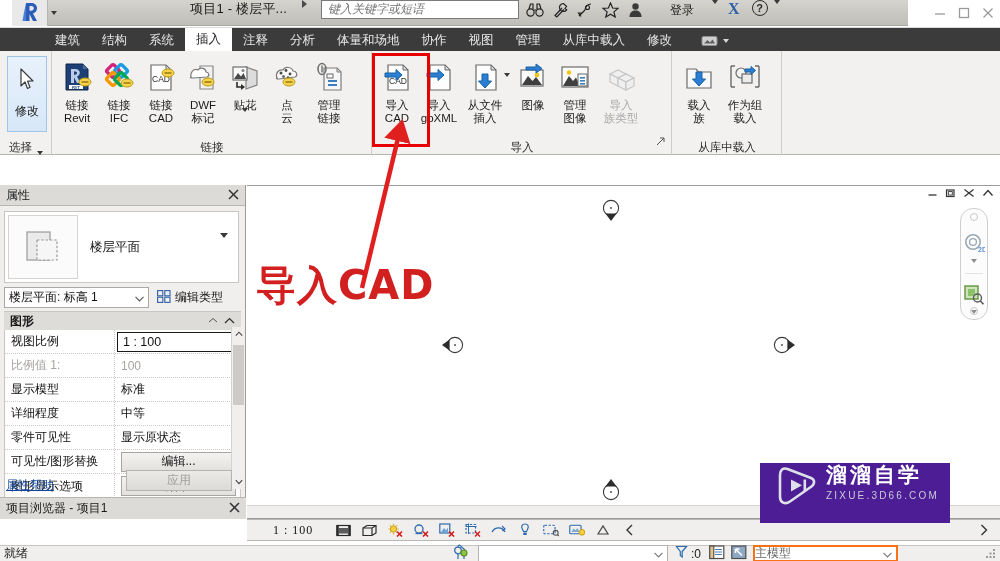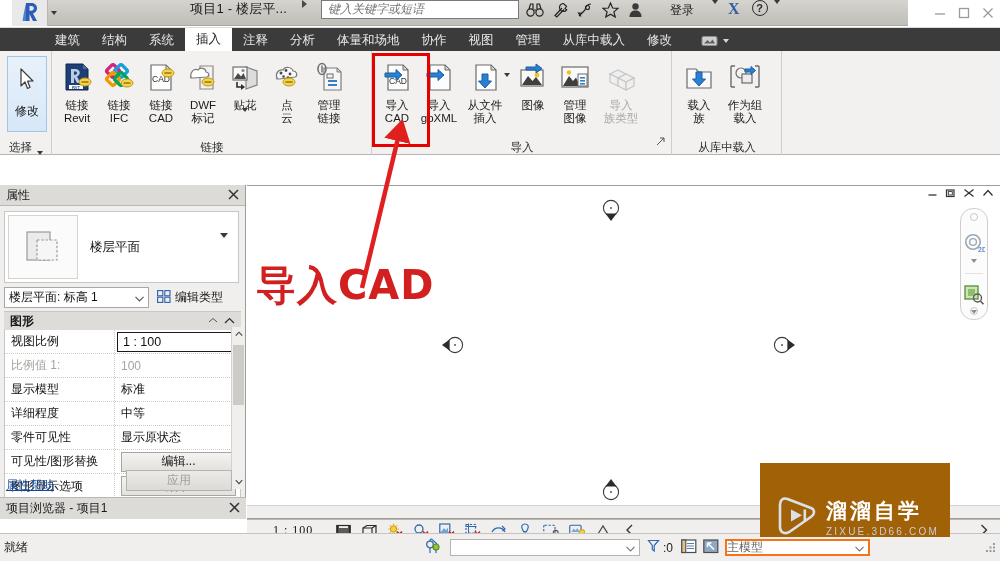--- a/index.html
+++ b/index.html
@@ -222,23 +222,23 @@
     background: #f0efed; border-top: 1px solid #b9b7b3; border-bottom: 1px solid #b9b7b3;
     display: flex; align-items: center;
   }
   .vb-scale { font-size: 12px; color: #111; margin-left: 26px; letter-spacing:1px; font-family:"Liberation Serif",serif;}
   .vb-icons { display:flex; align-items:center; gap: 10px; margin-left: 22px; }
   .vbi { width:16px;height:16px;display:flex;align-items:center;justify-content:center;}
   .vb-right { margin-left:auto; display:flex; align-items:center; gap:10px; padding-right:8px;}
 
   
   .statusbar {
-    position: absolute; left: 0; bottom: 0; width: 1000px; height: 28px;
+    position: absolute; left: 0; bottom: 0; width: 1000px; height: 16px;
     background: #f0efed; border-top: 1px solid #c6c4c0;
-    display: flex; align-items: center; font-size: 12px; color: #1a1a1a;
+    display: flex; align-items: center; font-size: 12px; color: #1a1a1a; gap: 28px;
   }
   .sb-ready { margin-left: 4px; }
   .sb-mid { margin-left: 398px; display:flex; align-items:center; gap:0px; }
   .sb-combo {
     width: 190px; height: 17px; background:#fff; border:1px solid #b5b3af;
     display:flex; align-items:center; margin-left: 6px;
   }
   .sb-combo .cd { margin-left:auto; margin-right:4px; }
   .sb-filter { display:flex; align-items:center; gap:3px; margin-left:7px; }
   .sb-model {
@@ -251,23 +251,23 @@
   
   .ann-text {
     position: absolute; left: 256px; top: 258px;
     font-size: 40px; color: #d22020; font-weight: 600; letter-spacing: 1px;
     font-family: "DejaVu Sans", "Liberation Sans", sans-serif;
     z-index: 40; white-space: nowrap;
   }
   .ann-arrow { position: absolute; left: 330px; top: 118px; z-index: 39; }
 
   .watermark {
-    position: absolute; left: 760px; top: 463px; width: 190px; height: 74px;
-    background: #a16207; z-index: 45;
-    display: flex; align-items: flex-end; padding-left: 14px;
+    position: absolute; left: 760px; top: 463px; width: 190px; height: 60px;
+    background: #4c1d95; z-index: 45;
+    display: flex; align-items: flex-start; padding-left: 14px;
   }
   .wm-logo { width: 44px; height: 44px; flex: 0 0 44px; }
   .wm-txt { margin-left: 8px; }
   .wm-cn { font-size: 21px; color: #fff; letter-spacing: 3px; font-weight: 600; line-height: 24px;}
   .wm-en { font-size: 10px; color: #c8cbd8; letter-spacing: 2.2px; margin-top: 3px; }
 </style>
 </head>
 <body>
 
 <div id="app">

